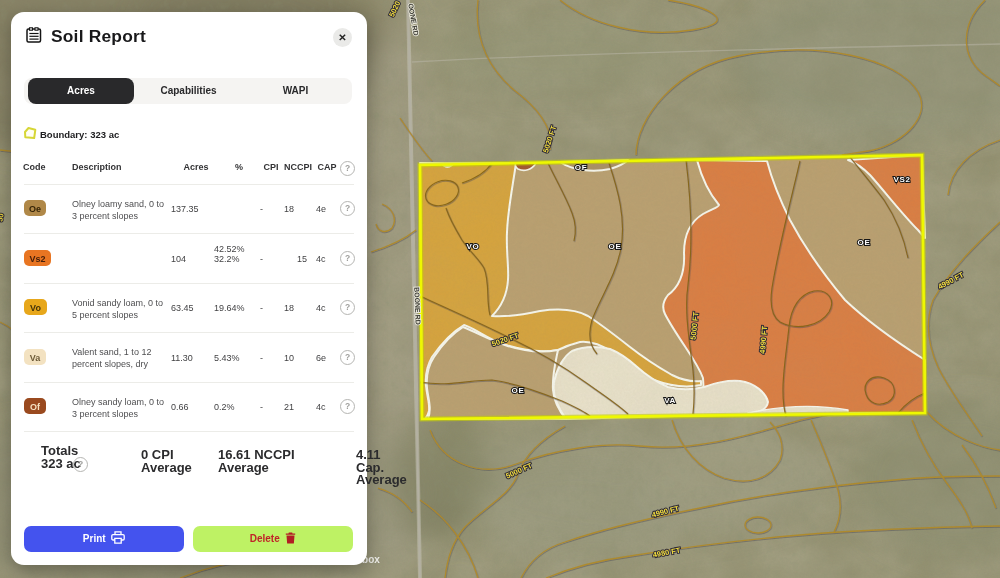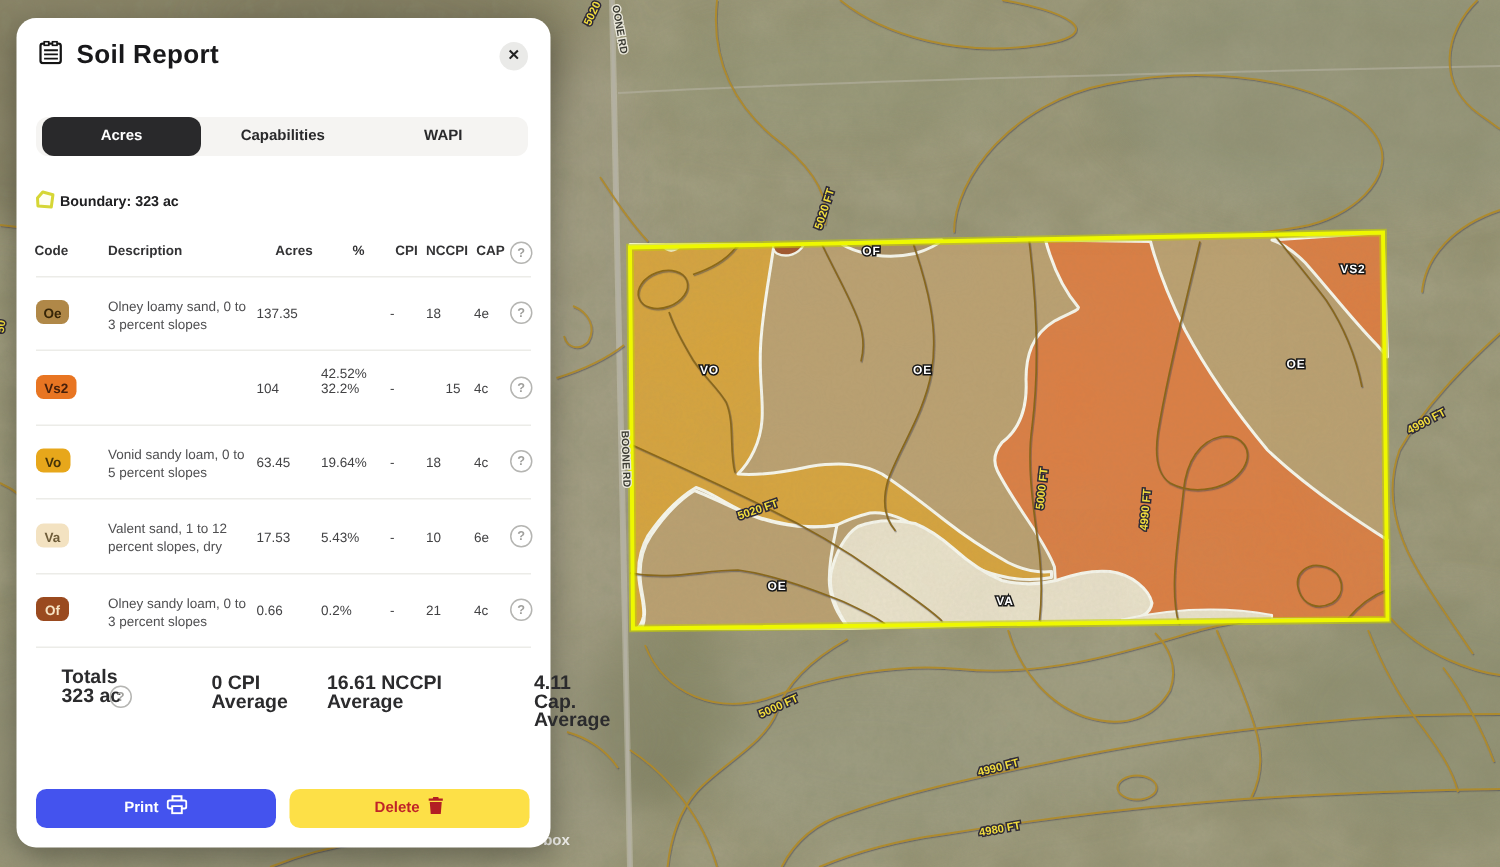--- a/index.html
+++ b/index.html
@@ -14,21 +14,21 @@
 .tabtxt{top:66px;height:26px;line-height:26px;font-size:10px;font-weight:bold;color:#29292b;text-align:center;}
 #boundrow{left:29px;top:117px;font-size:9.5px;font-weight:bold;color:#202022;}
 .hdr{top:150px;font-size:9px;font-weight:bold;color:#333335;}
 .cell{font-size:9px;color:#4f4f51;line-height:12px;}
 .num{font-size:9px;color:#424244;}
 .badge{border-radius:5px;font-size:9px;font-weight:bold;text-align:center;height:13px;line-height:13px;padding-top:3px;}
 .qm{width:13px;height:13px;border:1px solid #b5b5b2;border-radius:50%;color:#a0a09d;font-size:8.5px;font-weight:bold;text-align:center;line-height:13px;}
 .divline{left:13px;width:330px;height:1px;background:#ecece8;}
 .tot{font-size:13px;font-weight:bold;color:#2b2b2d;line-height:12.5px;}
 #printbtn{left:13px;top:514px;width:160px;height:26px;background:#4453ee;border-radius:7px;color:#fff;font-weight:bold;font-size:10px;text-align:center;line-height:26px;}
-#delbtn{left:182px;top:514px;width:160px;height:26px;background:#fde047;border-radius:7px;color:#c02428;font-weight:bold;font-size:10px;text-align:center;line-height:26px;}
+#delbtn{left:182px;top:514px;width:160px;height:26px;background:#bef264;border-radius:7px;color:#c02428;font-weight:bold;font-size:10px;text-align:center;line-height:26px;}
 </style></head>
 <body>
 <div id="stage">
 <svg id="map" width="1000" height="578" viewBox="0 0 1000 578" xmlns="http://www.w3.org/2000/svg">
 <defs>
 <filter id="mottle1" x="0" y="0" width="1000" height="578" filterUnits="userSpaceOnUse">
 <feTurbulence type="fractalNoise" baseFrequency="0.016 0.02" numOctaves="4" seed="7" result="n"></feTurbulence>
 <feColorMatrix in="n" type="matrix" values="0 0 0 0 0.35, 0 0 0 0 0.33, 0 0 0 0 0.22, 0 0 0 0.9 0"></feColorMatrix>
 </filter>
 <filter id="mottle2" x="0" y="0" width="1000" height="578" filterUnits="userSpaceOnUse">
@@ -229,21 +229,21 @@
 <div class="abs num" style="left:203px;top:20px;width:50px;">19.64%</div>
 <div class="abs num" style="left:249px;top:20px;width:22px;">-</div>
 <div class="abs num" style="left:273px;top:20px;width:28px;">18</div>
 <div class="abs num" style="left:305px;top:20px;width:22px;">4c</div>
 <div class="abs qm" style="left:329px;top:17px;">?</div>
 </div>
 <div class="abs divline" style="top:320px;"></div>
 <div class="abs" style="left:0;top:320px;width:356px;height:50px;">
 <div class="abs badge" style="left:13px;top:17px;width:22px;background:#f3e2c1;color:#6e5c39;">Va</div>
 <div class="abs cell" style="left:61px;top:14px;width:98px;">Valent sand, 1 to 12 percent slopes, dry</div>
-<div class="abs num" style="left:160px;top:21px;width:50px;">17.53</div>
+<div class="abs num" style="left:160px;top:21px;width:50px;">11.30</div>
 <div class="abs num" style="left:203px;top:21px;width:50px;">5.43%</div>
 <div class="abs num" style="left:249px;top:21px;width:22px;">-</div>
 <div class="abs num" style="left:273px;top:21px;width:28px;">10</div>
 <div class="abs num" style="left:305px;top:21px;width:22px;">6e</div>
 <div class="abs qm" style="left:329px;top:18px;">?</div>
 </div>
 <div class="abs divline" style="top:370px;"></div>
 <div class="abs" style="left:0;top:370px;width:356px;height:49px;">
 <div class="abs badge" style="left:13px;top:16px;width:22px;background:#9a4a1f;color:#f6e3c3;">Of</div>
 <div class="abs cell" style="left:61px;top:14px;width:98px;">Olney sandy loam, 0 to 3 percent slopes</div>

